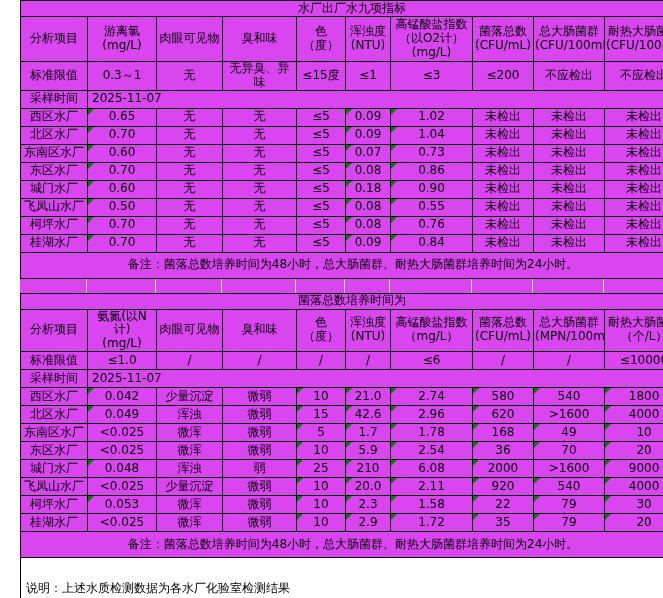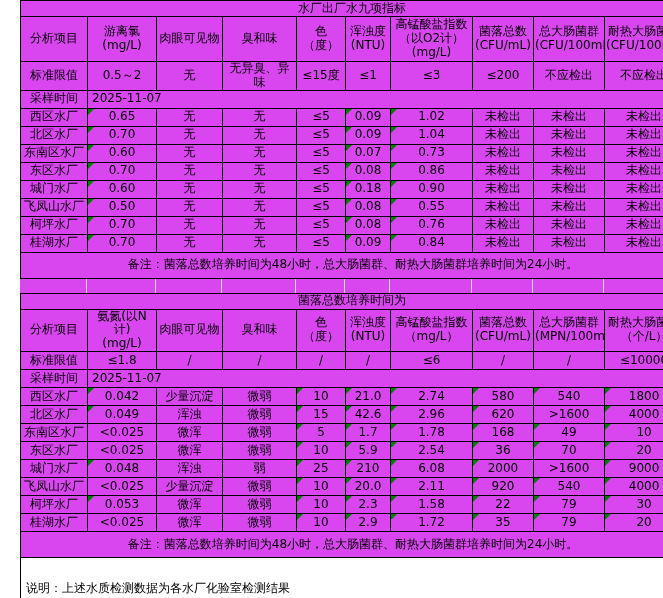--- a/index.html
+++ b/index.html
@@ -68,21 +68,21 @@
 (mg/L)</td>
           <td>菌落总数
 (CFU/mL)</td>
           <td>总大肠菌群
 (CFU/100mL)</td>
           <td>耐热大肠菌群
 (CFU/100mL)</td>
         </tr>
       <tr class="std">
           <td>标准限值</td>
-          <td>0.5～2</td>
+          <td>0.3～1</td>
           <td>无</td>
           <td>无异臭、异味</td>
           <td>≤15度</td>
           <td>≤1</td>
           <td>≤3</td>
           <td>≤200</td>
           <td>不应检出</td>
           <td>不应检出</td>
         </tr>
       <tr class="samp">
@@ -235,21 +235,21 @@
 （mg/L）</td>
           <td>菌落总数
 (CFU/mL)</td>
           <td>总大肠菌群
 (MPN/100mL)</td>
           <td>耐热大肠菌群
 （个/L）</td>
         </tr>
       <tr class="std">
           <td>标准限值</td>
-          <td>≤1.8</td>
+          <td>≤1.0</td>
           <td>/</td>
           <td>/</td>
           <td>/</td>
           <td>/</td>
           <td>≤6</td>
           <td>/</td>
           <td>/</td>
           <td>≤10000</td>
         </tr>
       <tr class="samp">

